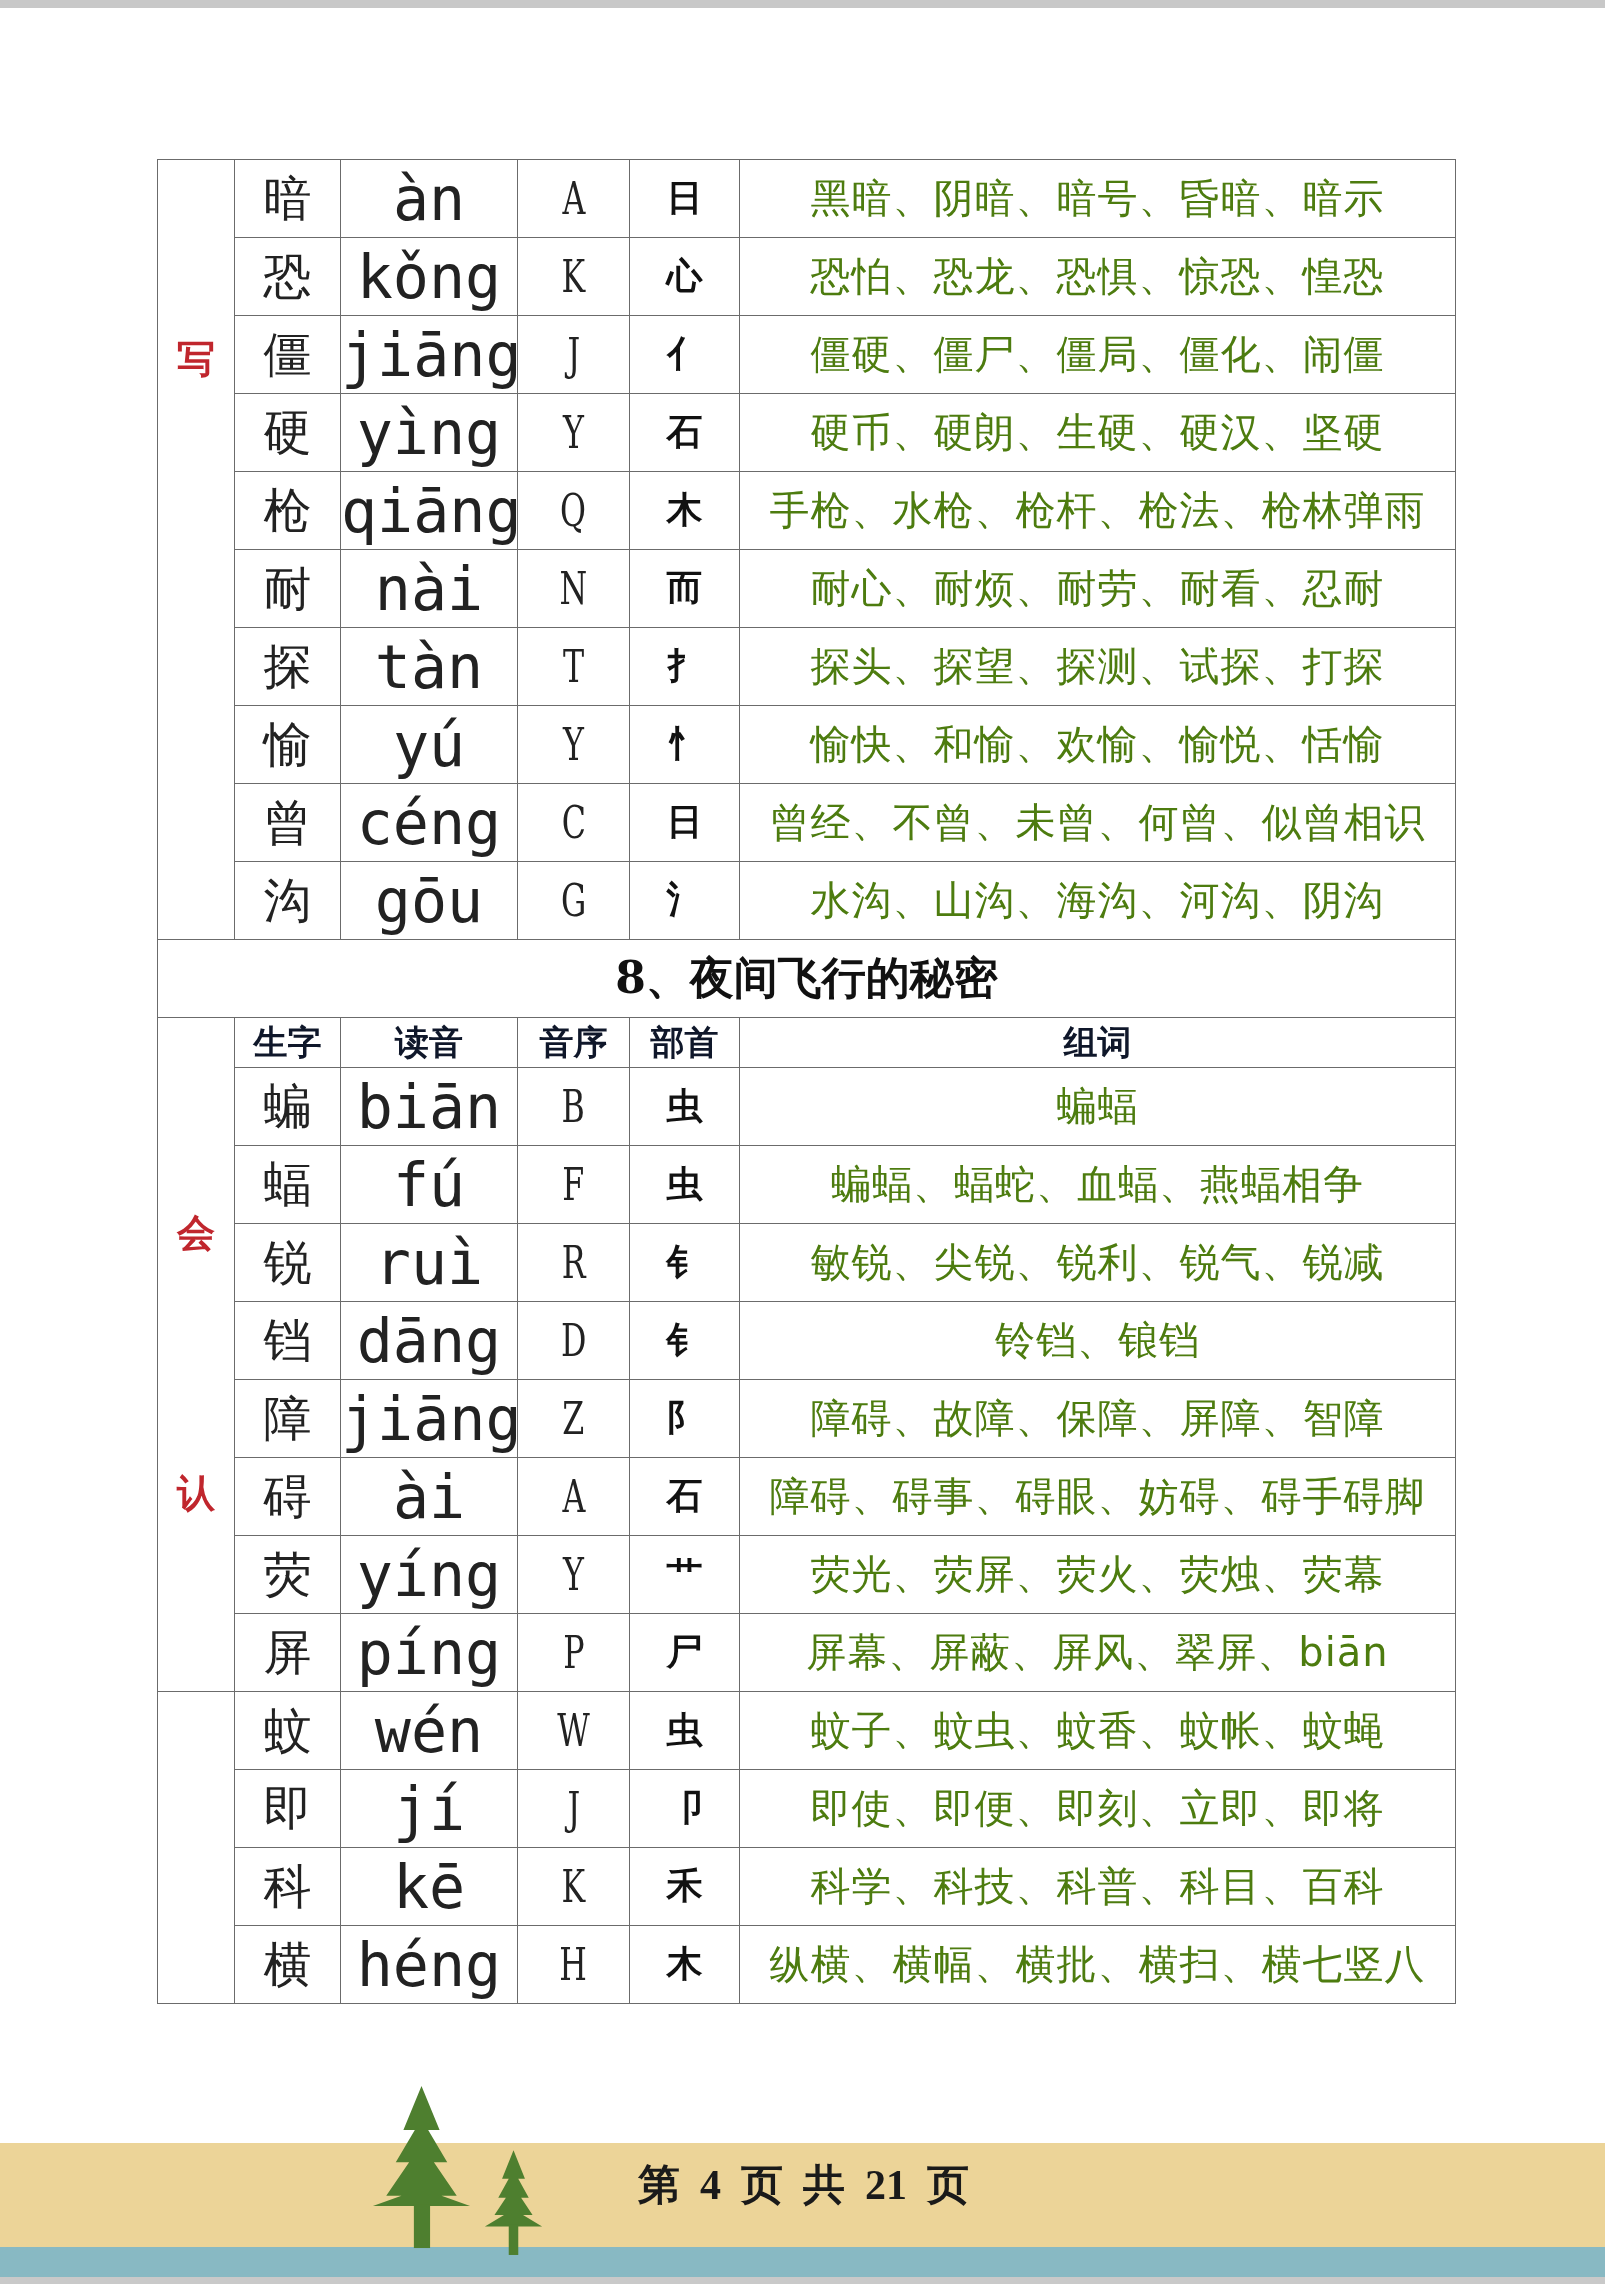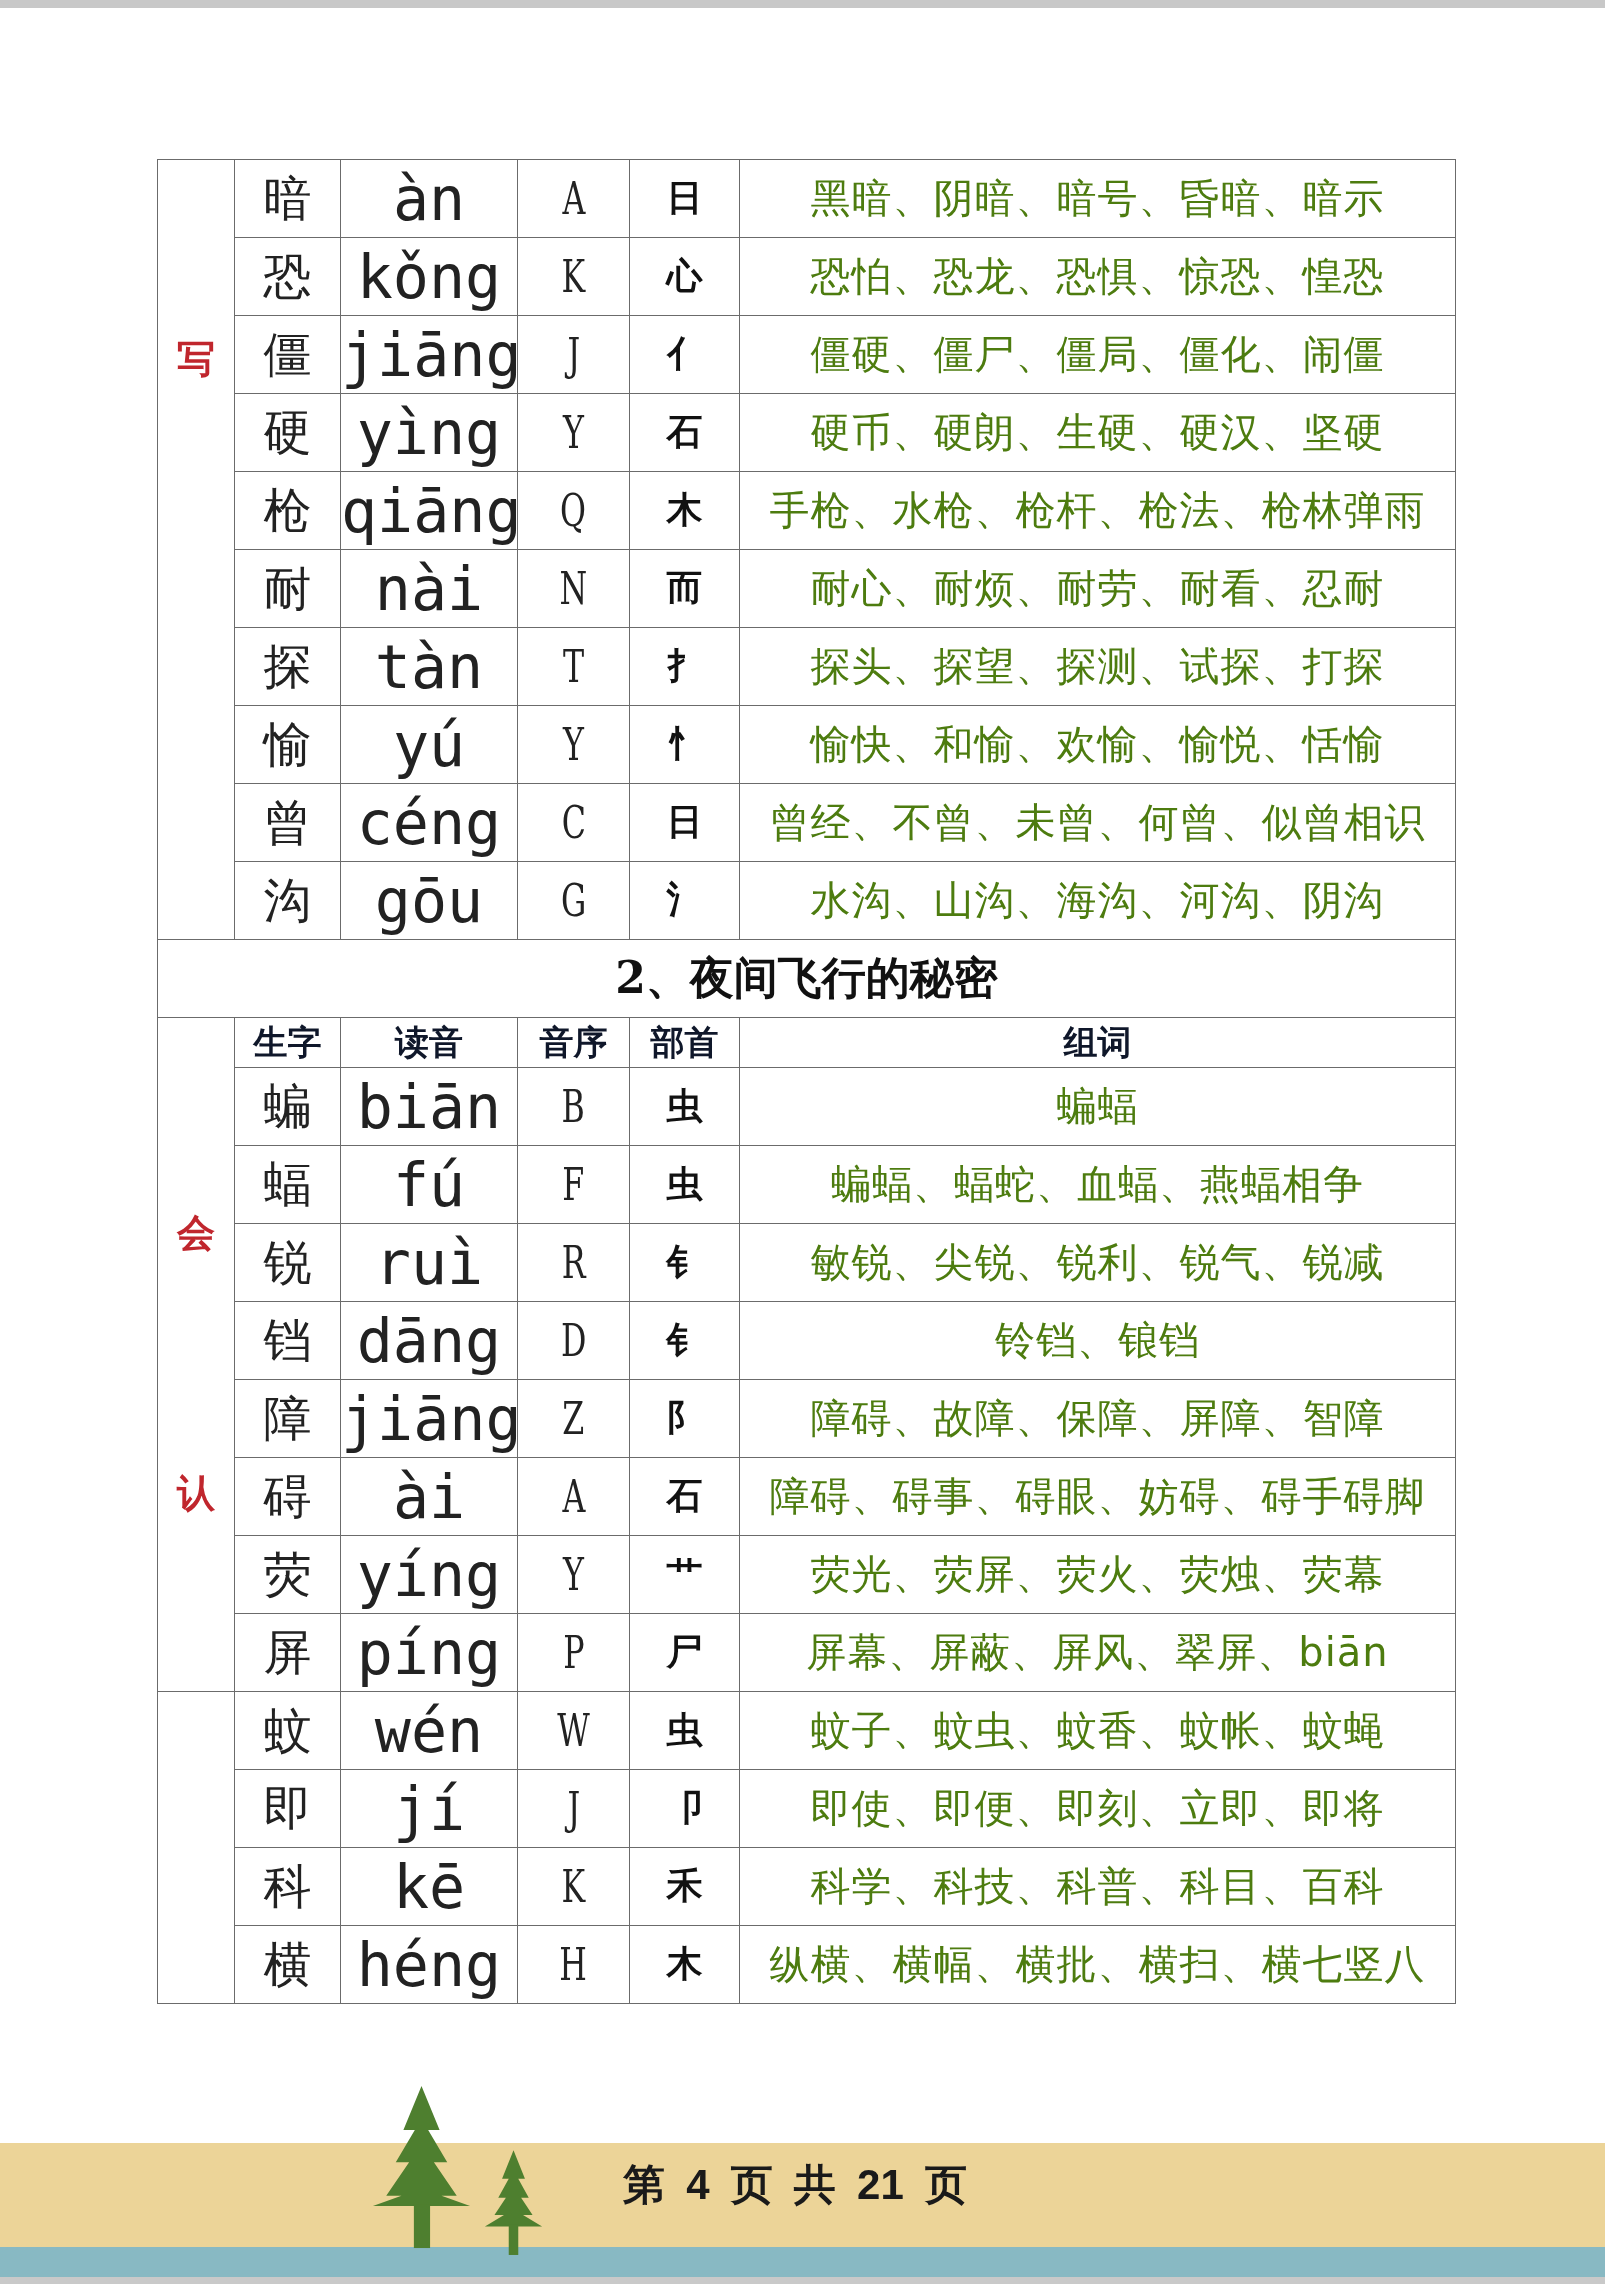--- a/index.html
+++ b/index.html
@@ -47,22 +47,22 @@
     text-align: left; padding-left: 15px; height: 74px;
     font-size: 44px; font-weight: bold; font-family: "DejaVu Serif", serif; color: #111;
   }
   tr.header-row td { height: 49px; }
   td.hdr { color: #0f172a; font-weight: bold; font-size: 34px; font-family: "DejaVu Sans", sans-serif; }
 
   .footer-band { position: absolute; left: 0; top: 2143px; width: 1605px; height: 104px; background: #ecd498; }
   .footer-water { position: absolute; left: 0; top: 2247px; width: 1605px; height: 30px; background: #88b9c3; }
   .footer-base { position: absolute; left: 0; top: 2277px; width: 1605px; height: 7.6px; background: #c9c9c9; }
   .page-num {
-    position: absolute; left: 623px; top: 2157px; width: 361px; text-align: left;
-    font-size: 42px; font-weight: bold; font-family: Liberation Sans, sans-serif; color: #1a1a1a;
+    position: absolute; left: 623px; top: 2157px; width: 361px; text-align: center;
+    font-size: 42px; font-weight: bold; font-family: Liberation Serif, serif; color: #1a1a1a;
     word-spacing: 9.5px;
   }
   .tree { position: absolute; }
 </style>
 </head>
 <body>
 
 <div class="top-bar"></div>
 
 <table class="vocab">
@@ -144,21 +144,21 @@
       <tr>
         <td class="char">沟</td>
         <td class="pinyin">gōu</td>
         <td class="order"><span>G</span></td>
         <td class="radical">氵</td>
         <td class="words">水沟、山沟、海沟、河沟、阴沟</td>
       </tr>
     </tbody>
   <tbody id="sec2-body">
       <tr>
-        <td colspan="6" class="title-cell">2、夜间飞行的秘密</td>
+        <td colspan="6" class="title-cell">8、夜间飞行的秘密</td>
       </tr>
       <tr class="header-row">
         <td class="group-label" rowspan="9">
           <div class="glabel" style="top: 190px;">会</div>
           <div class="glabel" style="top: 450px;">认</div>
         </td>
         <td class="hdr">生字</td>
         <td class="hdr">读音</td>
         <td class="hdr">音序</td>
         <td class="hdr">部首</td>

